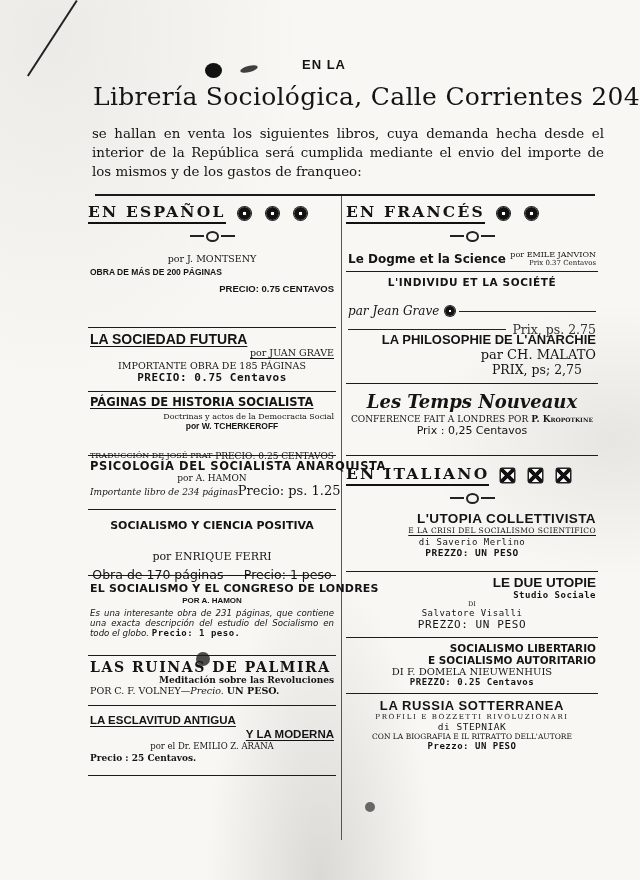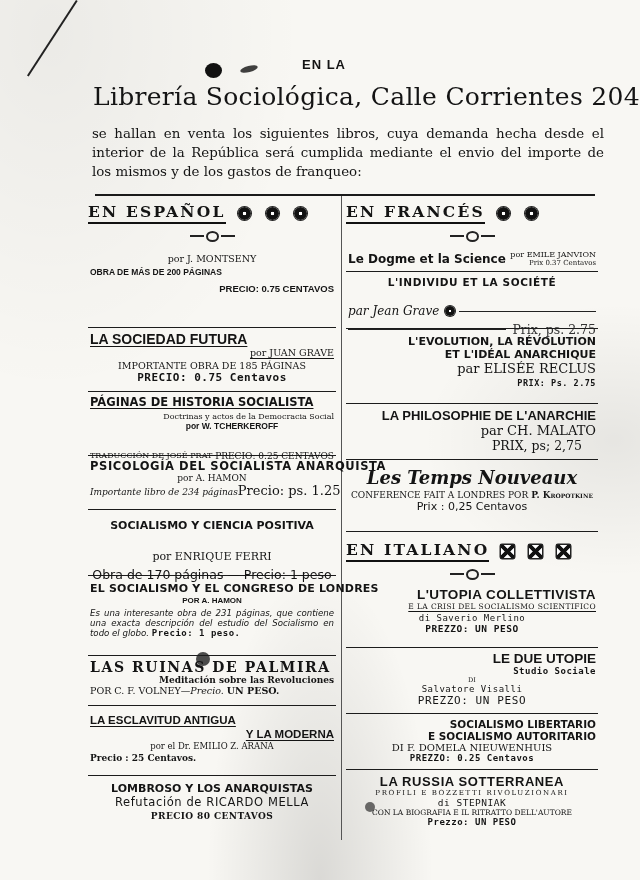--- a/index.html
+++ b/index.html
@@ -182,25 +182,20 @@
       </span>
     </div>
 
     <div class="entry" style="height:70px; padding-top:8px;">
       <span class="line sans-b u" style="font-size:11.5px;">LA ESCLAVITUD ANTIGUA</span>
       <span class="line right sans-b u" style="font-size:11.5px; margin-top:2px;">Y LA MODERNA</span>
       <span class="line center serif" style="font-size:8.5px; margin-top:1px;">por el Dr. EMILIO Z. ARANA</span>
       <span class="line serifb" style="font-size:9px; margin-top:2px;">Precio : 25 Centavos.</span>
     </div>
 
-    <div class="entry noborder" style="height:60px; padding-top:6px;">
-      <span class="line center cond" style="font-size:11px;">LOMBROSO Y LOS ANARQUISTAS</span>
-      <span class="line center" style="font-family:'DejaVu Sans',sans-serif; font-size:11.5px; letter-spacing:0.6px;">Refutación de RICARDO MELLA</span>
-      <span class="line center serifb" style="font-size:9px; letter-spacing:0.4px; margin-top:2px;">PRECIO 80 CENTAVOS</span>
-    </div>
   </div>
 
   <div class="col right">
     <div class="sec-head">
       <span class="label">EN FRANCÉS</span>
       <span class="stars">
         <span class="star"></span>
         <span class="star"></span>
       </span>
     </div>
@@ -224,26 +219,20 @@
         <span class="script" style="font-size:12px;">par Jean Grave</span>
         <span class="star" style="width:10px;height:10px;margin-left:6px;"></span>
         <span style="flex:1; height:1px; background:#222; margin-left:4px;"></span>
       </span>
       <span class="line" style="display:flex; align-items:center; margin-top:4px;">
         <span style="flex:1; height:1px; background:#222; margin-right:6px;"></span>
         <span class="serif" style="font-size:12.5px; color:#333;">Prix, ps. 2.75</span>
       </span>
     </div>
 
-    <div class="entry" style="height:76px; border-top:1.5px solid #1c1c1c; padding-top:6px;">
-      <span class="line cond" style="font-size:11px;">L'EVOLUTION, LA RÉVOLUTION</span>
-      <span class="line right cond" style="font-size:11px;">ET L'IDÉAL ANARCHIQUE</span>
-      <span class="line serif" style="font-size:13px; padding-left:12px;">par ELISÉE RECLUS</span>
-      <span class="line right wide-mono" style="font-size:8.5px; margin-top:2px;">PRIX: Ps. 2.75</span>
-    </div>
 
     <div class="entry" style="height:56px; padding-top:4px;">
       <span class="line sans-b" style="font-size:13px;">LA PHILOSOPHIE DE L'ANARCHIE</span>
       <span class="line serif" style="font-size:13px; padding-left:12px;">par CH. MALATO</span>
       <span class="line right serif" style="font-size:12.5px; padding-right:14px;">PRIX, ps; 2,75</span>
     </div>
 
     <div class="entry" style="height:72px; padding-top:7px;">
       <span class="line center script" style="font-size:18px; font-weight:bold;">Les Temps Nouveaux</span>
       <span class="line center serif" style="font-size:9px; font-variant:small-caps; margin-top:2px;">

